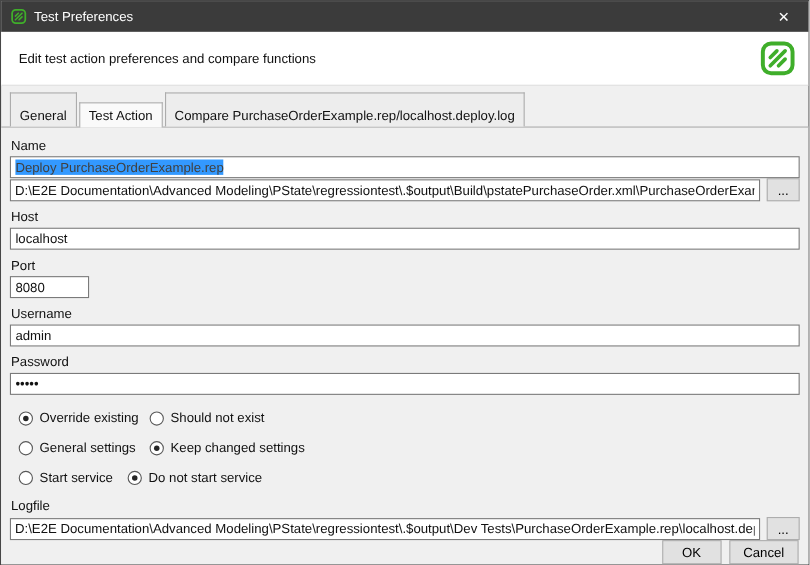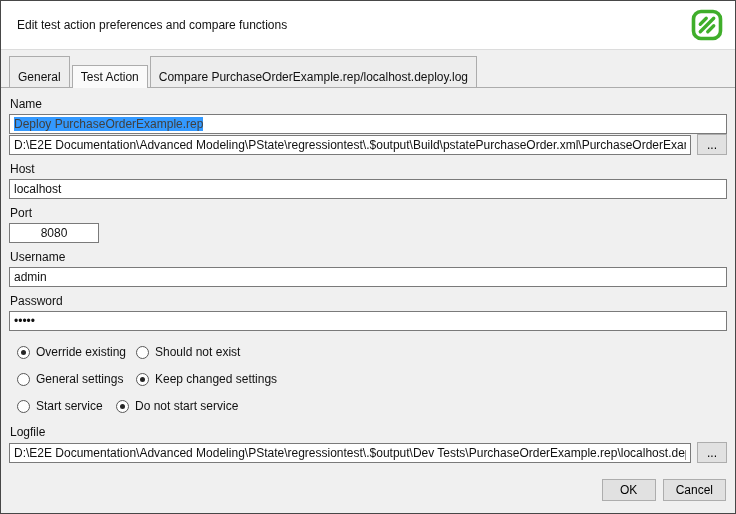--- a/index.html
+++ b/index.html
@@ -67,21 +67,21 @@
   .name-input { display: flex; align-items: center; }
   .name-input .selection { background: #3399ff; color: #404040; white-space: nowrap; }
   .input-row { display: flex; gap: 6px; align-items: center; }
   .input-row .text-input { flex: 1; }
   .browse-btn {
     width: 30px; height: 21px; flex: none;
     background: #e1e1e1; border: 1px solid #adadad;
     font-size: 12px; line-height: 12px; cursor: default;
     font-family: "Liberation Sans", sans-serif;
   }
-  .port-input { width: 90px; text-align: center; }
+  .port-input { width: 72px; text-align: left; }
 
   
   .radio-row { display: flex; margin-top: 13px; padding-left: 8px; }
   .radio-row.first { margin-top: 14px; }
   .radio-opt { display: flex; align-items: center; gap: 6px; cursor: default; }
   .radio-opt.opt-first { width: 119px; }
   .radio-row.narrow .radio-opt.opt-first { width: 99px; text-align: center; }
   .radio {
     width: 13px; height: 13px; border-radius: 50%;
     border: 1px solid #585858; background: #fff;
@@ -101,20 +101,28 @@
     min-width: 54px; height: 22px; padding: 0 12px;
     background: #e1e1e1; border: 1px solid #adadad;
     font-family: "Liberation Sans", sans-serif; font-size: 12px; cursor: default;
   }
 </style>
 </head>
 <body>
 
 <div class="window">
 
+  <div class="titlebar">
+    <svg class="win-icon" viewBox="0 0 24 24">
+      <rect x="3" y="3" width="18" height="18" rx="5" fill="none" stroke="#3fae2a" stroke-width="2.4"></rect>
+      <path d="M7.5 16.5 L16.5 7.5 M7.5 11.5 L11.5 7.5 M12.5 16.5 L16.5 12.5" stroke="#3fae2a" stroke-width="2.2" stroke-linecap="round" fill="none"></path>
+    </svg>
+    <span class="title">Test Preferences</span>
+    <div class="close-btn">✕</div>
+  </div>
 
   <div class="header">
     <div class="header-title">Edit test action preferences and compare functions</div>
     <svg class="logo" viewBox="0 0 24 24">
       <rect x="3" y="3" width="18" height="18" rx="5" fill="none" stroke="#3fae2a" stroke-width="2.4"></rect>
       <path d="M7.5 16.5 L16.5 7.5 M7.5 11.5 L11.5 7.5 M12.5 16.5 L16.5 12.5" stroke="#3fae2a" stroke-width="2.2" stroke-linecap="round" fill="none"></path>
     </svg>
   </div>
 
   <div class="tabbar">

